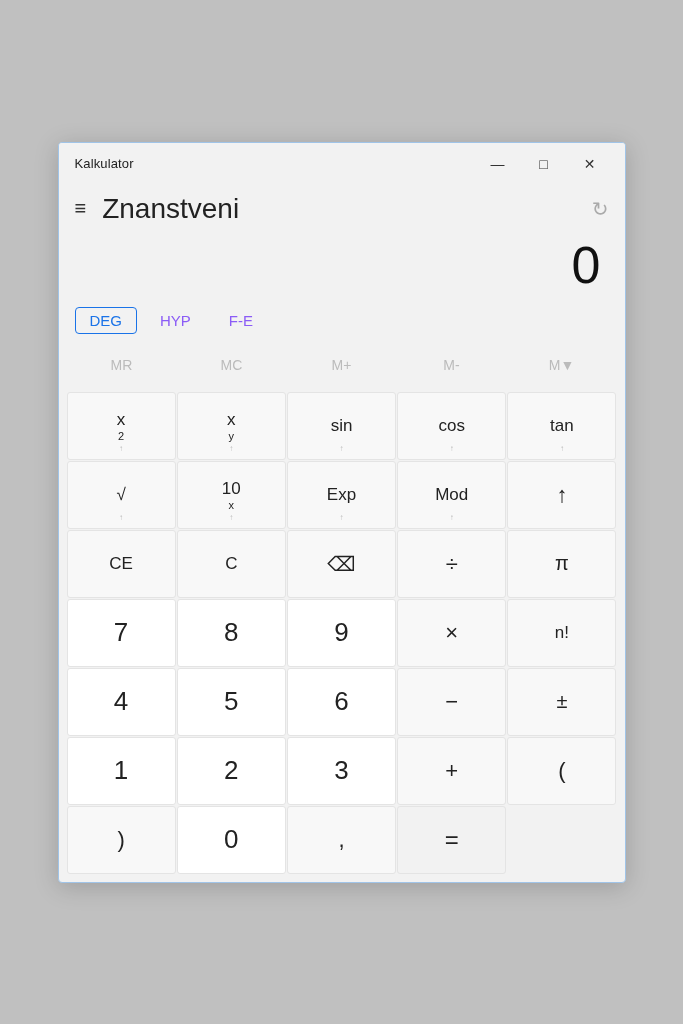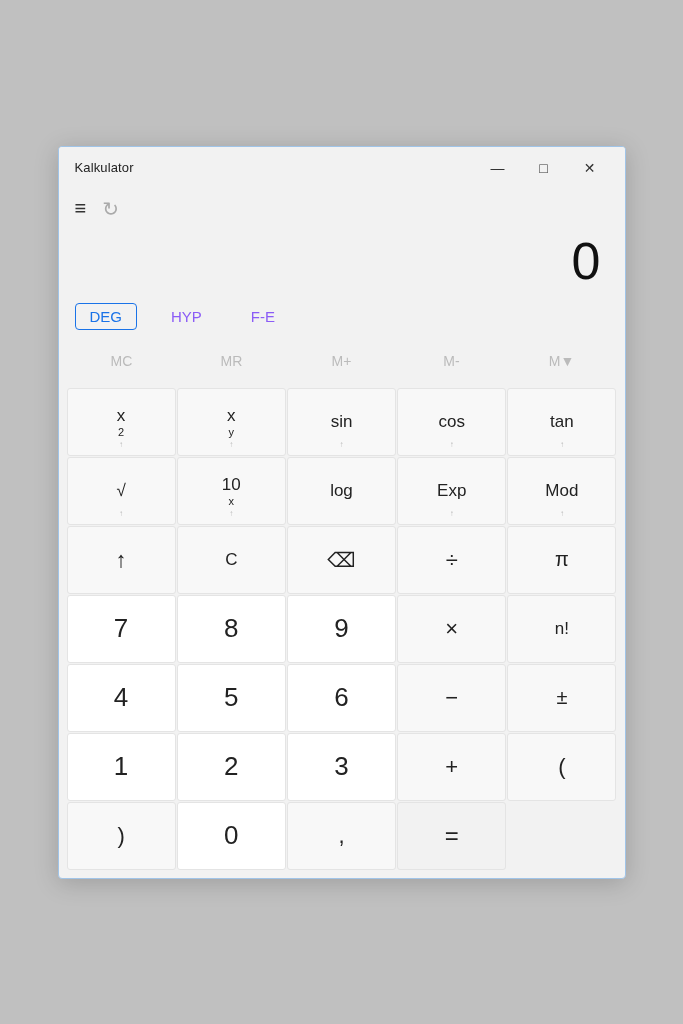--- a/index.html
+++ b/index.html
@@ -89,21 +89,21 @@
     .display-value {
       font-size: 52px;
       font-weight: 300;
       color: #111;
       line-height: 1;
     }
 
     .mode-bar {
       display: flex;
       align-items: center;
-      gap: 19px;
+      gap: 8px;
       padding: 8px 16px 8px 16px;
     }
     .mode-btn {
       padding: 4px 14px;
       font-size: 15px;
       font-weight: 500;
       color: #8b5cf6;
       background: transparent;
       border: 1.5px solid transparent;
       border-radius: 4px;
@@ -199,36 +199,37 @@
     <span class="title-bar-title">Kalkulator</span>
     <div class="title-bar-controls">
       <button class="title-btn">—</button>
       <button class="title-btn">□</button>
       <button class="title-btn close">✕</button>
     </div>
   </div>
 
   <div class="app-header">
     <span class="hamburger-icon">≡</span>
+    <span class="app-title">Znanstveni</span>
     <span class="history-icon">↻</span>
   </div>
 
   <div class="display-area">
     <span class="display-value">0</span>
   </div>
 
   <div class="mode-bar">
     <button class="mode-btn active">DEG</button>
     <button class="mode-btn">HYP</button>
     <button class="mode-btn">F-E</button>
   </div>
 
   <div class="memory-bar">
+    <button class="mem-btn">MR</button>
     <button class="mem-btn">MC</button>
-    <button class="mem-btn">MR</button>
     <button class="mem-btn">M+</button>
     <button class="mem-btn">M-</button>
     <button class="mem-btn">M▼</button>
   </div>
 
   <div class="calc-grid">
 
     <button class="calc-btn sci-label">
       x<span class="superscript">2</span>
       <span class="inv-label">
@@ -266,36 +267,34 @@
           <span class="inv-arrow">↑</span>
         </span>
     </button>
     <button class="calc-btn sci-label">
       10<span class="superscript">x</span>
       <span class="inv-label">
           <span class="inv-arrow">↑</span>
         </span>
     </button>
     <button class="calc-btn sci-label">
-      log
-    </button>
-    <button class="calc-btn sci-label">
       Exp
       <span class="inv-label">
           <span class="inv-arrow">↑</span>
         </span>
     </button>
     <button class="calc-btn sci-label">
       Mod
       <span class="inv-label">
           <span class="inv-arrow">↑</span>
         </span>
     </button>
 
     <button class="calc-btn op">↑</button>
+    <button class="calc-btn op" style="font-size:17px;">CE</button>
     <button class="calc-btn op" style="font-size:17px;">C</button>
     <button class="calc-btn op" style="font-size:20px;">⌫</button>
     <button class="calc-btn op">÷</button>
 
     <button class="calc-btn op" style="font-size:20px;">π</button>
     <button class="calc-btn num">7</button>
     <button class="calc-btn num">8</button>
     <button class="calc-btn num">9</button>
     <button class="calc-btn op">×</button>
 

